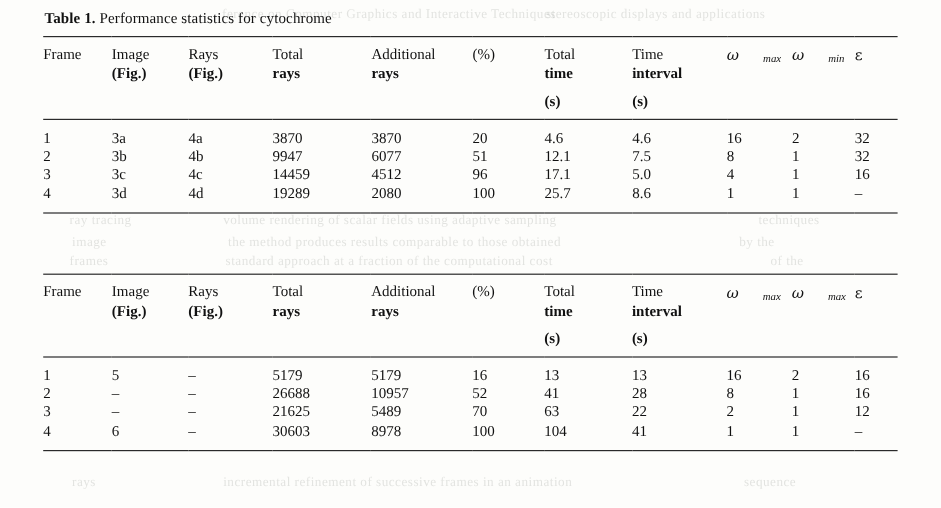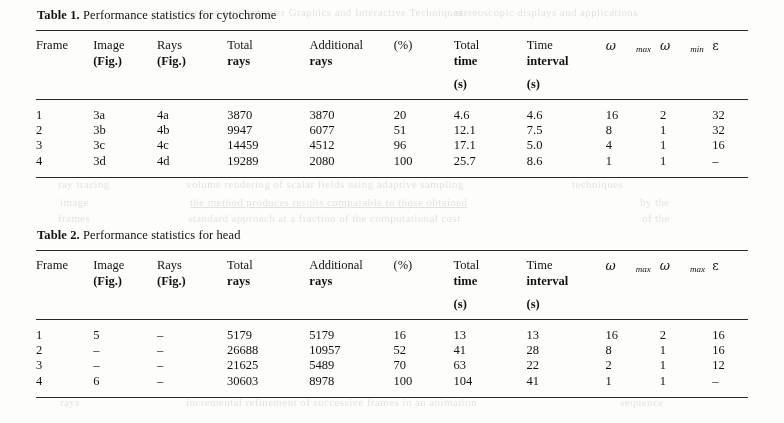--- a/index.html
+++ b/index.html
@@ -109,24 +109,24 @@
 </head>
 <body>
 
 <div class="page">
 
   <div id="ghost-layer">
       <div class="ghost" style="left: 185px; top: 6px;">ference on Computer Graphics and Interactive Techniques</div>
       <div class="ghost" style="left: 455px; top: 6px;">stereoscopic displays and applications</div>
       <div class="ghost" style="left: 58px; top: 178px;">ray tracing</div>
       <div class="ghost" style="left: 186px; top: 178px;">volume rendering of scalar fields using adaptive sampling</div>
-      <div class="ghost" style="left: 572px; top: 178px;">techniques</div>
+      <div class="ghost" style="left: 632px; top: 178px;">techniques</div>
       <div class="ghost" style="left: 60px; top: 196px;">image</div>
-      <div class="ghost" style="left: 190px; top: 196px; text-decoration: underline;">the method produces results comparable to those obtained</div>
-      <div class="ghost" style="left: 640px; top: 196px;">by the</div>
+      <div class="ghost" style="left: 190px; top: 196px;">the method produces results comparable to those obtained</div>
+      <div class="ghost" style="left: 616px; top: 196px;">by the</div>
       <div class="ghost" style="left: 58px; top: 212px;">frames</div>
       <div class="ghost" style="left: 188px; top: 212px;">standard approach at a fraction of the computational cost</div>
       <div class="ghost" style="left: 642px; top: 212px; text-align: center;">of the</div>
       <div class="ghost" style="left: 60px; top: 396px;">rays</div>
       <div class="ghost" style="left: 186px; top: 396px;">incremental refinement of successive frames in an animation</div>
       <div class="ghost" style="left: 620px; top: 396px;">sequence</div>
     </div>
 
   <div class="table-block" id="table1-block">
     <div class="caption">
@@ -227,24 +227,20 @@
             <td class="c-tint">8.6</td>
             <td class="c-wmax">1</td>
             <td class="c-wmin">1</td>
             <td class="c-eps">–</td>
           </tr>
         </tbody>
     </table>
   </div>
 
   <div class="table-block" id="table2-block">
-    <div class="caption">
-      <span class="cap-label">Table 2.</span>
-      <span>Performance statistics for head</span>
-    </div>
 
     <table class="perf">
       <thead>
         <tr class="head-row rule-top">
           <th class="c-frame">Frame</th>
           <th class="c-image">Image</th>
           <th class="c-rays">Rays</th>
           <th class="c-total">Total</th>
           <th class="c-add">Additional</th>
           <th class="c-pct">(%)</th>

